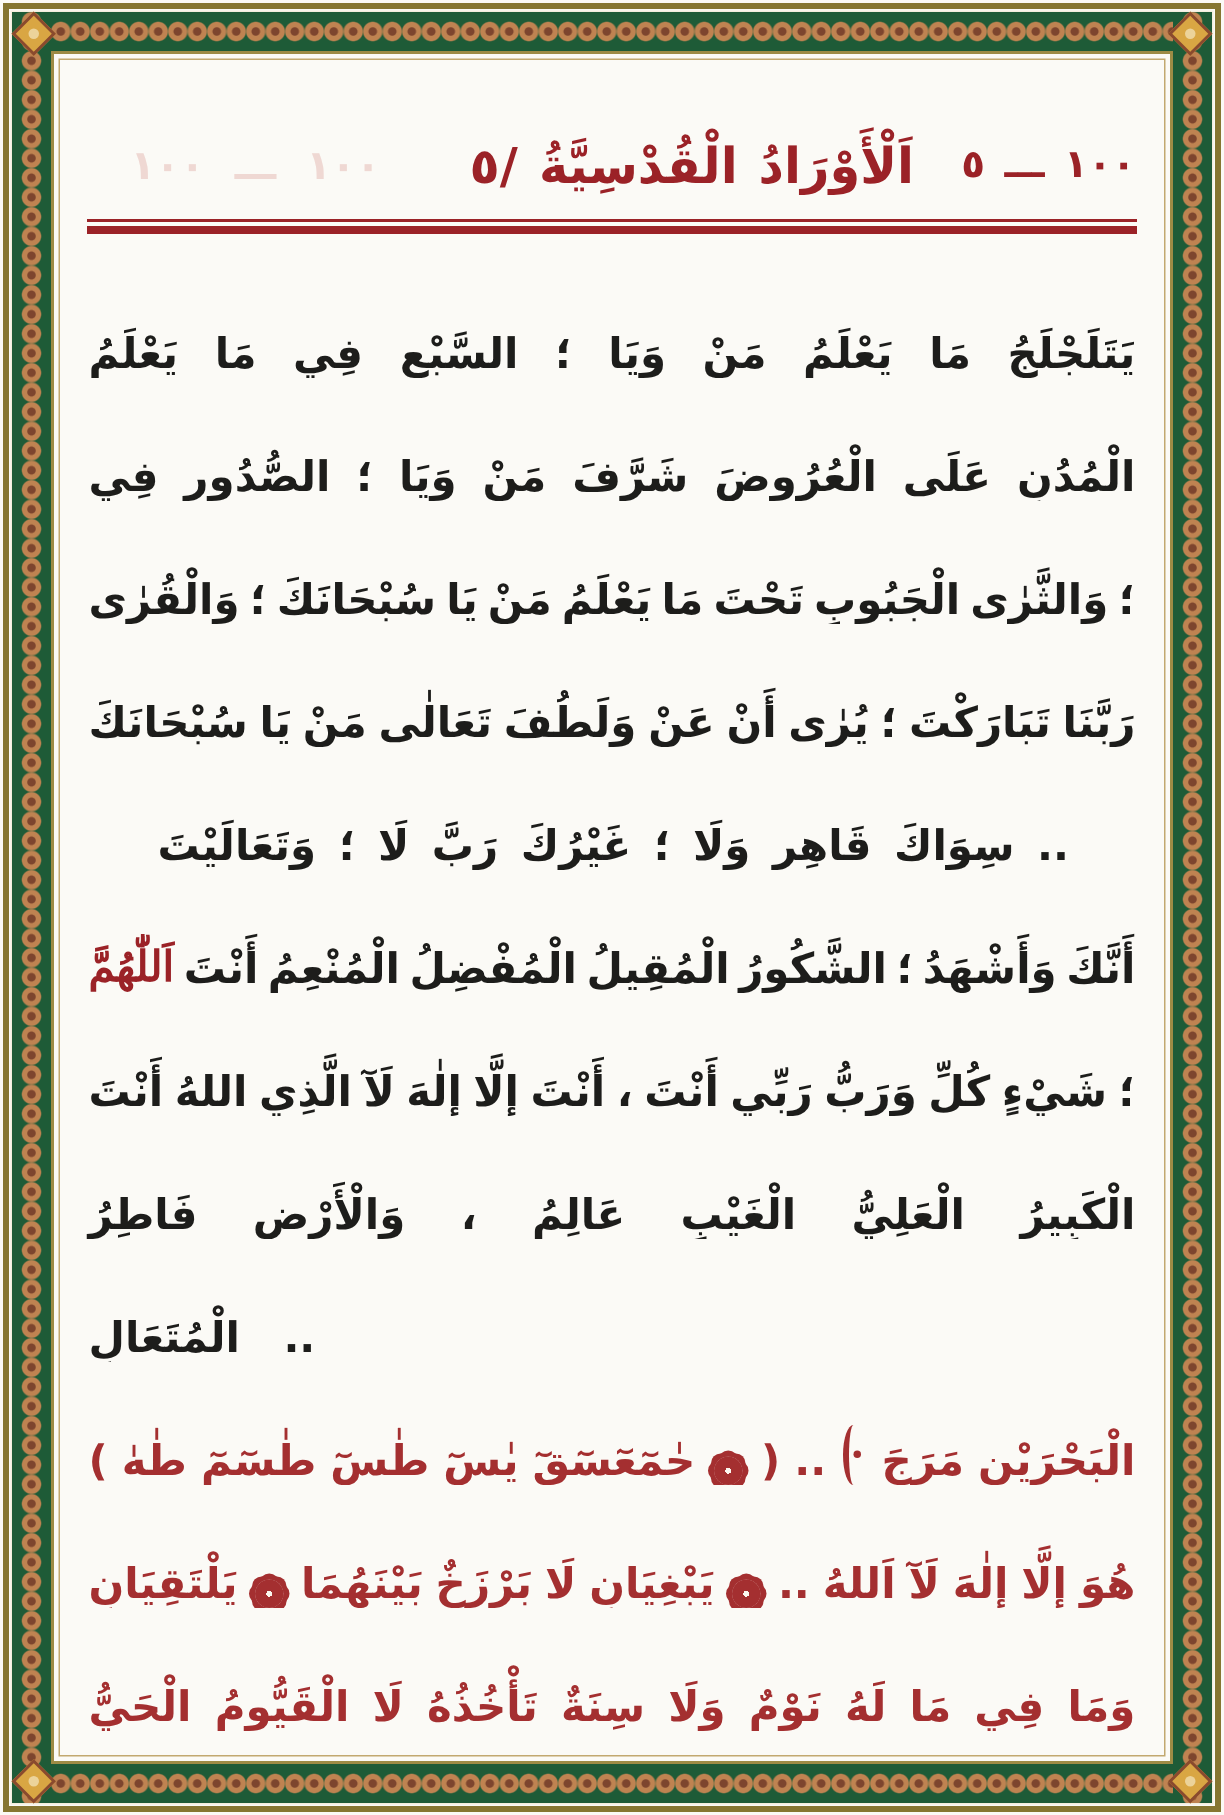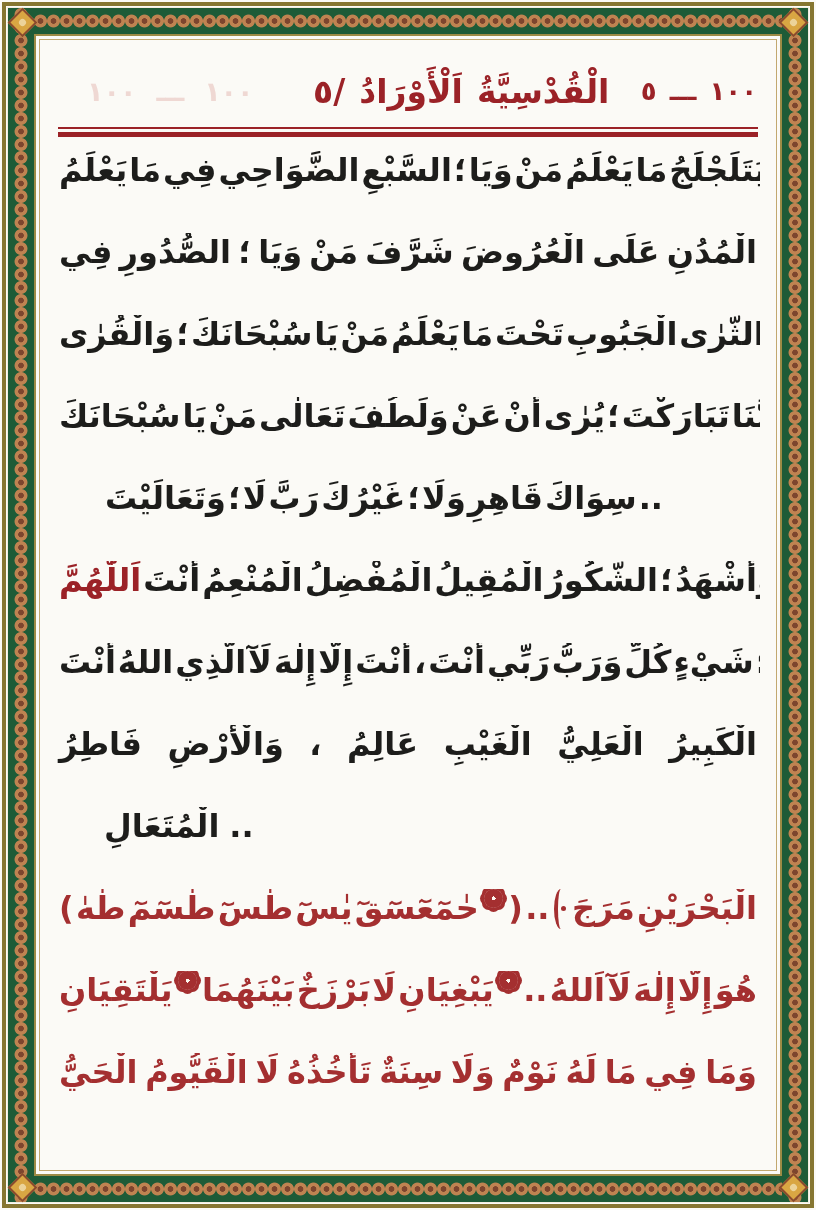--- a/index.html
+++ b/index.html
@@ -28,37 +28,37 @@
   .band.left{left:8px}.band.right{right:8px}
   .corner{position:absolute;width:17px;height:17px;background:var(--gold);
           border:2px solid var(--goldedge);transform:rotate(45deg);}
   .corner::after{content:"";position:absolute;inset:5px;border-radius:50%;background:#ecd39a;}
   .corner.tl{top:12px;left:12px}.corner.tr{top:12px;right:12px}
   .corner.bl{bottom:12px;left:12px}.corner.br{bottom:12px;right:12px}
   .frame-goldline{position:absolute;inset:34px;border:2px solid #9d8b45;}
   .frame-tanline{position:absolute;inset:39px;border:1px solid var(--tan);}
   
   .content{position:absolute;top:44px;bottom:44px;left:46px;right:46px;padding:0 10px;}
-  .header{margin-top:20px;height:54px;display:flex;align-items:center;
+  .header{margin-top:39px;height:54px;display:flex;align-items:center;
           justify-content:space-between;direction:ltr;padding:0 2px 0 30px;}
   .hgroup{display:flex;align-items:center;font-weight:bold;}
   .watermark{color:var(--faint);font-size:27px;gap:18px;}
   .title{color:var(--hred);font-size:33px;gap:12px;transform:translateX(14px);}
   .pagenum{color:var(--hred);font-size:26px;gap:11px;}
   .rule{height:10px;margin:9px 2px 0 2px;
         background:linear-gradient(to bottom,var(--hred) 0 2px,var(--page) 2px 5px,var(--hred) 5px 10px);}
   .prayer{margin-top:14px;direction:ltr;}
-  .line{height:82px;display:flex;align-items:flex-start;justify-content:space-between;
-        color:var(--ink);font-size:32px;font-weight:bold;white-space:nowrap;
+  .line{height:82px;display:flex;align-items:flex-end;justify-content:space-between;
+        color:var(--ink);font-size:28px;font-weight:bold;white-space:nowrap;
         overflow:hidden;padding:0 2px;}
   .line.qline{color:var(--qred);}
-  .line.indent{justify-content:flex-start;padding-left:48px;}
-  .line.start{justify-content:flex-start;gap:8px;margin-left:45px;}
+  .line.indent{justify-content:flex-start;gap:13px;padding-left:48px;}
+  .line.start{justify-content:flex-start;gap:27px;}
   .tok{display:inline-block;margin:0 1px;}
-  .red-word{color:var(--hred);}
+  .red-word{color:var(--hred);font-family:Liberation Serif, serif;}
   
   .rosette{display:inline-block;position:relative;width:19px;height:19px;margin:0 4px;
     border-radius:50%;flex:none;
     background:radial-gradient(circle,#fbf7ef 0 2px,currentColor 2px 9.5px);
     box-shadow:0 -7px 0 -3px currentColor,0 7px 0 -3px currentColor,
       -7px 0 0 -3px currentColor,7px 0 0 -3px currentColor,
       -5px -5px 0 -3px currentColor,5px -5px 0 -3px currentColor,
       -5px 5px 0 -3px currentColor,5px 5px 0 -3px currentColor;}
   
   .ornate-bracket{display:inline-block;position:relative;width:14px;height:40px;margin:0 3px;flex:none;}
@@ -88,38 +88,37 @@
   <div class="content">
 
     <div class="header">
       <div class="hgroup watermark">
           <span class="tok" dir="ltr">١٠٠</span>
           <span class="tok" dir="ltr">ـــ</span>
           <span class="tok" dir="ltr">١٠٠</span>
         </div>
       <div class="hgroup title">
           <span class="tok" dir="ltr">٥/</span>
+          <span class="tok" dir="ltr">الْقُدْسِيَّةُ</span>
           <span class="tok" dir="ltr">اَلْأَوْرَادُ</span>
-          <span class="tok" dir="ltr">الْقُدْسِيَّةُ</span>
         </div>
       <div class="hgroup pagenum">
           <span class="tok" dir="ltr">٥</span>
           <span class="tok" dir="ltr">ـــ</span>
           <span class="tok" dir="ltr">١٠٠</span>
         </div>
     </div>
 
     <div class="rule"></div>
 
     <div class="prayer">
         <div class="line ">
           <span class="tok" dir="ltr">يَعْلَمُ</span>
           <span class="tok" dir="ltr">مَا</span>
           <span class="tok" dir="ltr">فِي</span>
-          <span class="tok" dir="ltr">الضَّوَاحِي</span>
           <span class="tok" dir="ltr">السَّبْعِ</span>
           <span class="tok" dir="ltr">؛</span>
           <span class="tok" dir="ltr">وَيَا</span>
           <span class="tok" dir="ltr">مَنْ</span>
           <span class="tok" dir="ltr">يَعْلَمُ</span>
           <span class="tok" dir="ltr">مَا</span>
           <span class="tok" dir="ltr">يَتَلَجْلَجُ</span>
         </div>
         <div class="line ">
           <span class="tok" dir="ltr">فِي</span>

